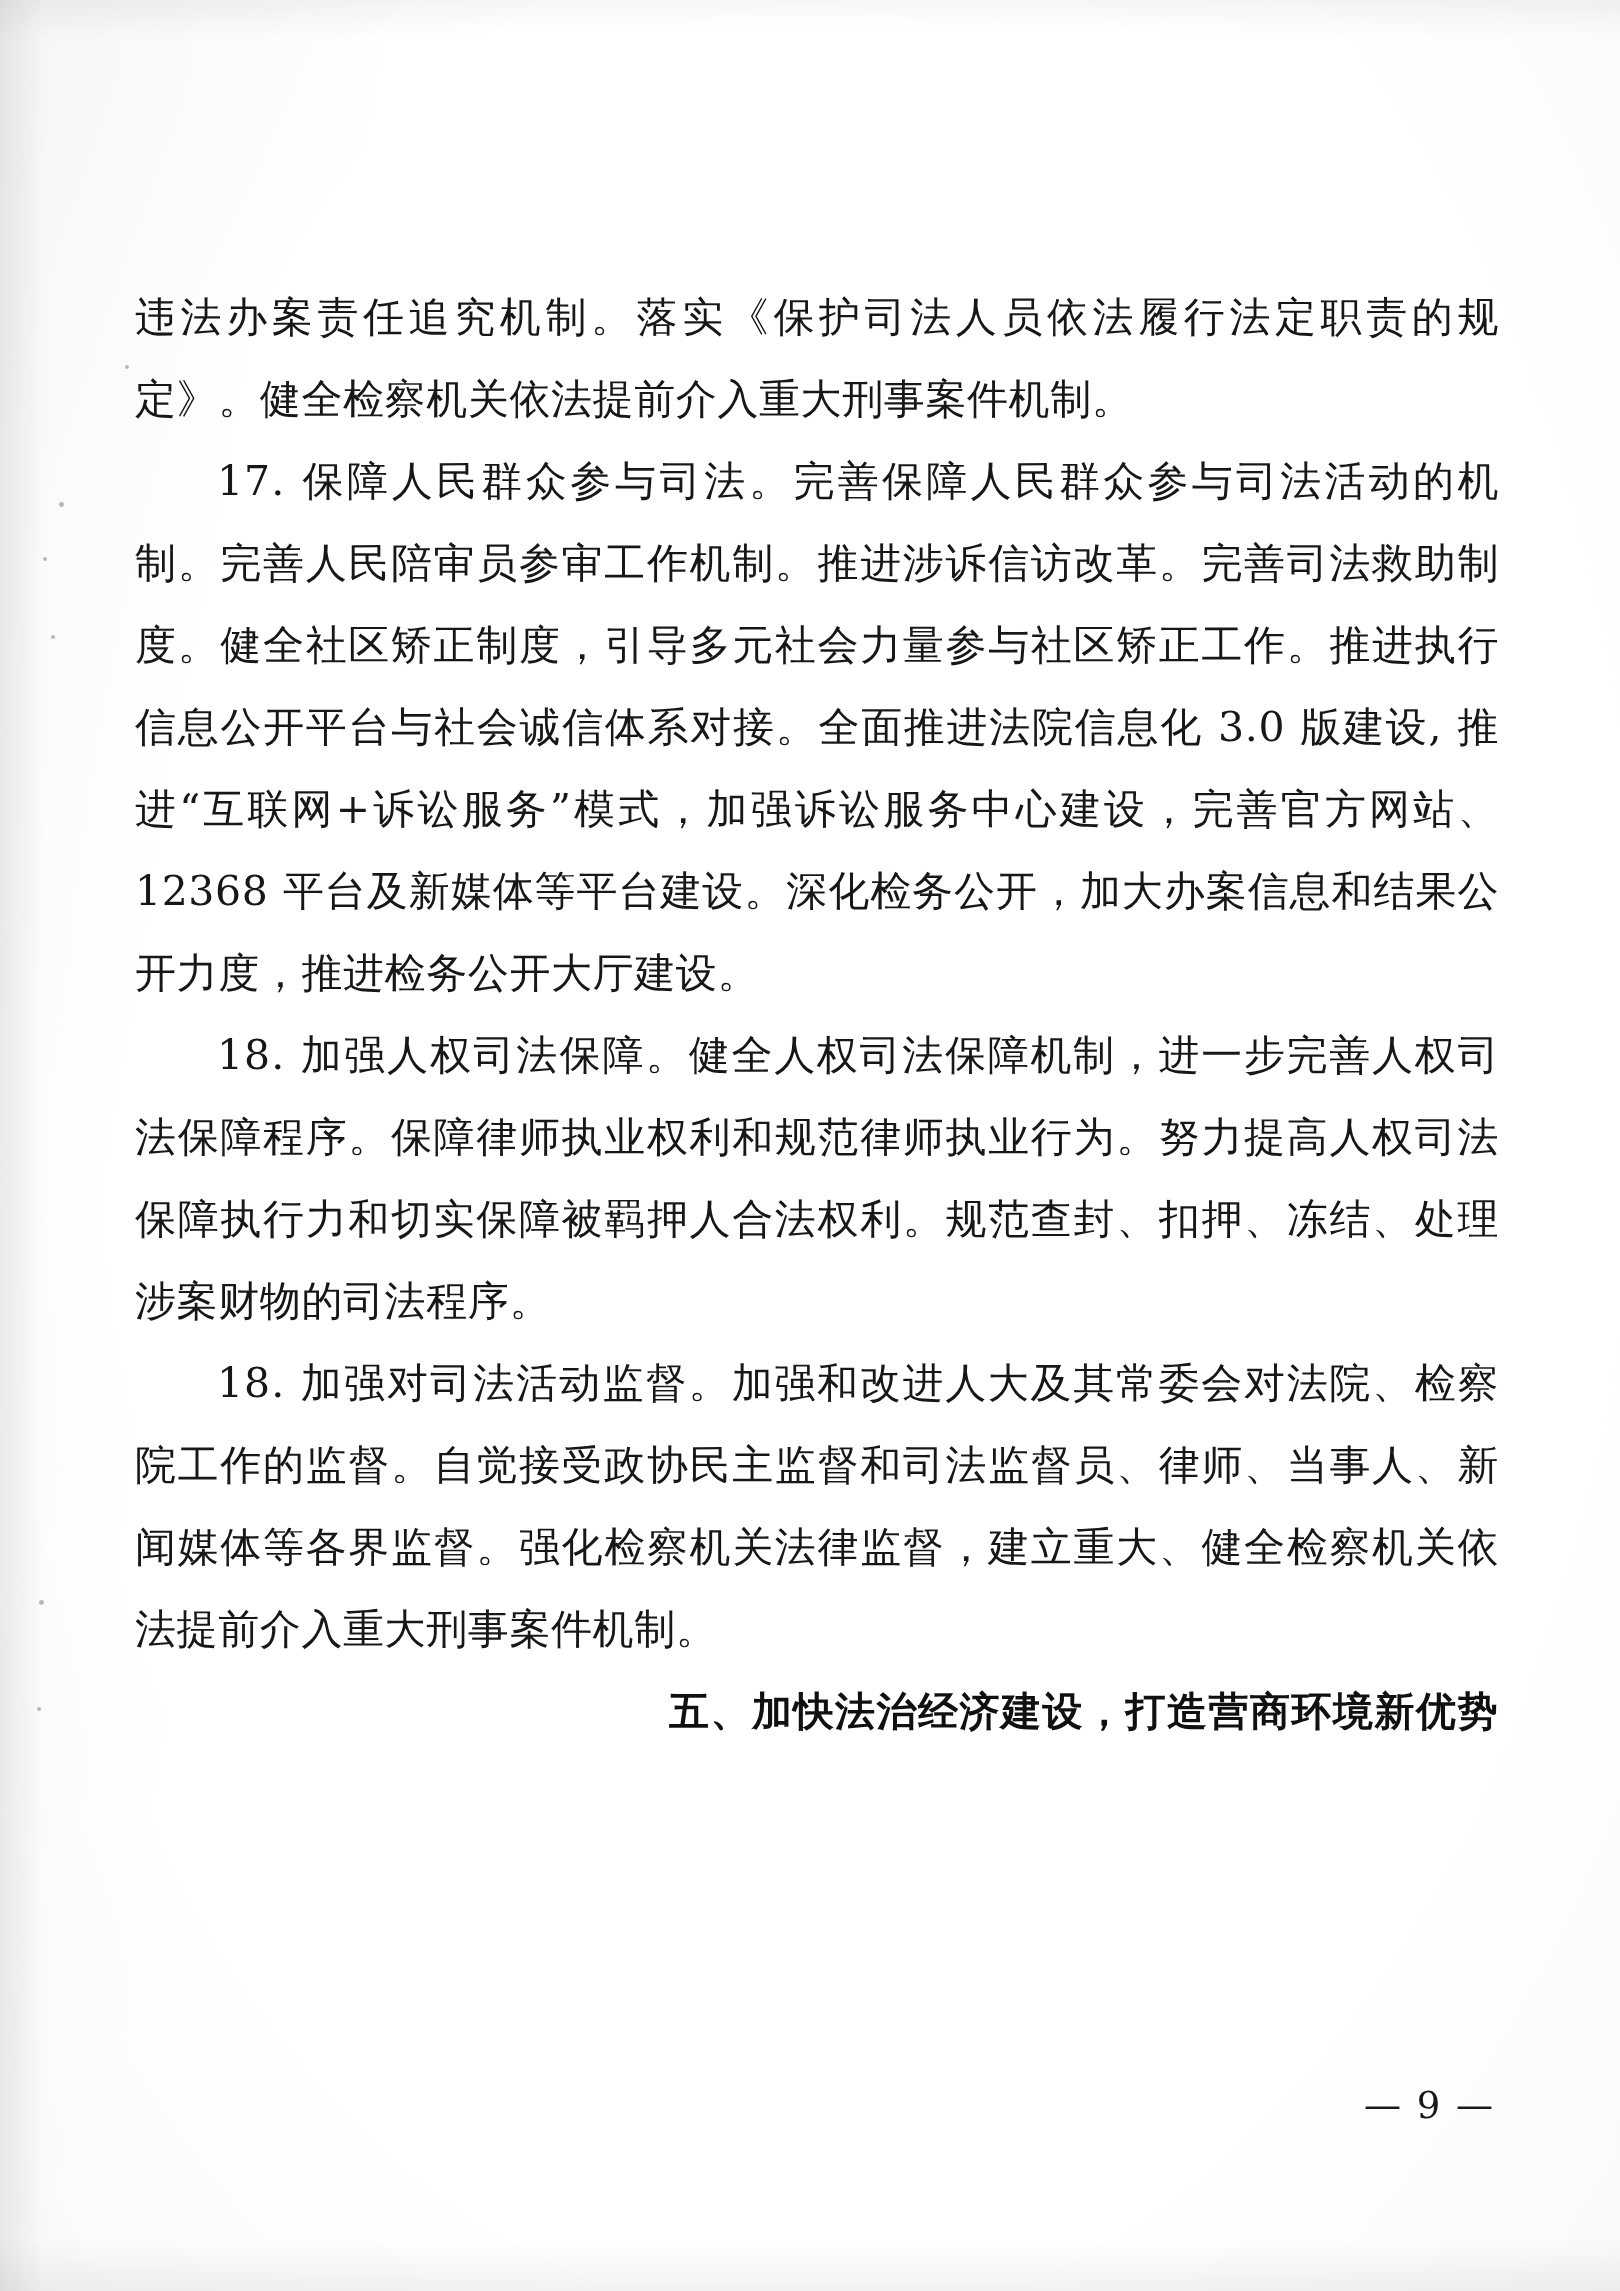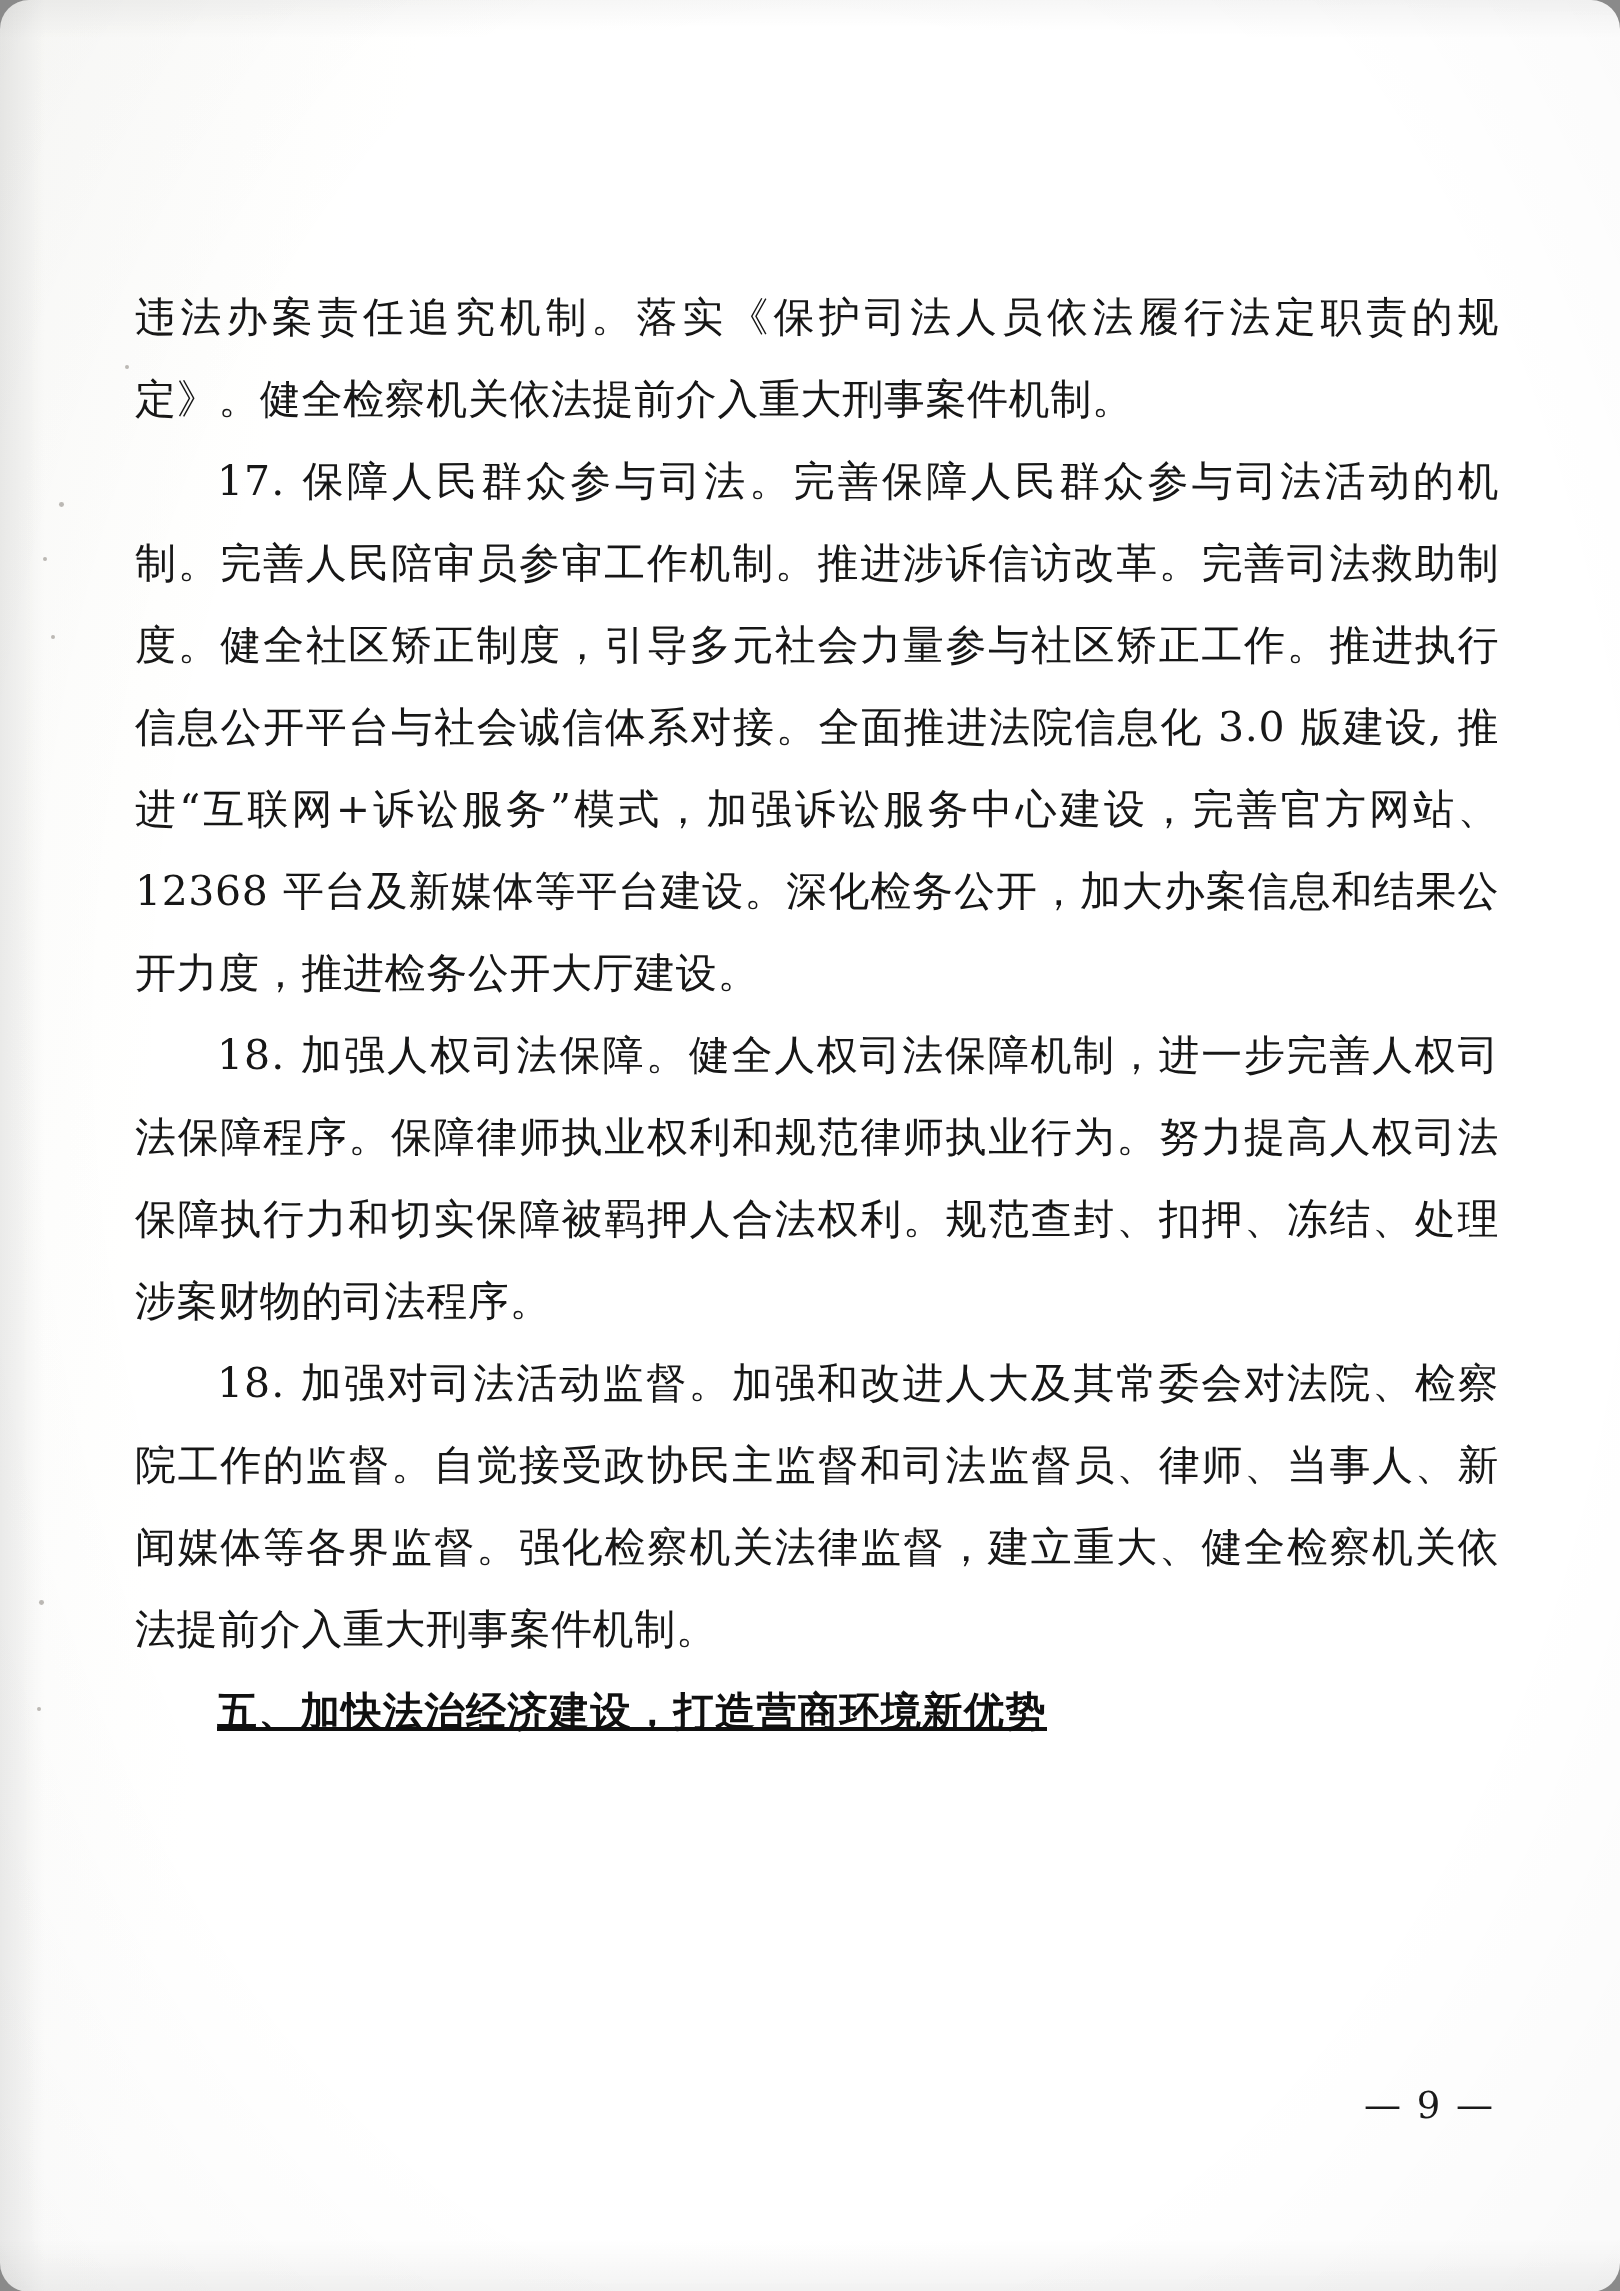--- a/index.html
+++ b/index.html
@@ -12,21 +12,20 @@
     position: relative;
     width: 1620px;
     height: 2292px;
     margin: 0 auto;
     background: #fdfdfd;
     overflow: hidden;
     
     background-image:
       radial-gradient(ellipse at 50% 45%, rgba(255,255,255,0.0) 55%, rgba(0,0,0,0.035) 100%),
       linear-gradient(100deg, rgba(246,246,244,0.9) 0%, rgba(253,253,252,0.35) 25%, rgba(255,255,255,0) 60%);
-    border-radius: 29px;
   }
   
   .scan-gutter {
     position: absolute;
     left: 0; top: 0;
     width: 45px; height: 100%;
     background: linear-gradient(to right, rgba(0,0,0,0.065), rgba(0,0,0,0.0));
     pointer-events: none;
   }
   .scan-top {
@@ -82,22 +81,21 @@
   
   p.section-heading {
     margin: 0;
     text-indent: 82px;
     font-family: "DejaVu Sans", "Liberation Sans", sans-serif;
     font-weight: bold;
     font-size: 40px;
     line-height: 82px;
     color: #141414;
     letter-spacing: 1.5px;
-    text-align: left;
-    text-decoration: underline;
+    text-align: right;
   }
 
   .page-number {
     position: absolute;
     right: 125px;
     bottom: 165px;
     font-family: "DejaVu Serif", "Liberation Serif", serif;
     font-size: 37px;
     color: #1d1d1d;
     letter-spacing: 2px;

